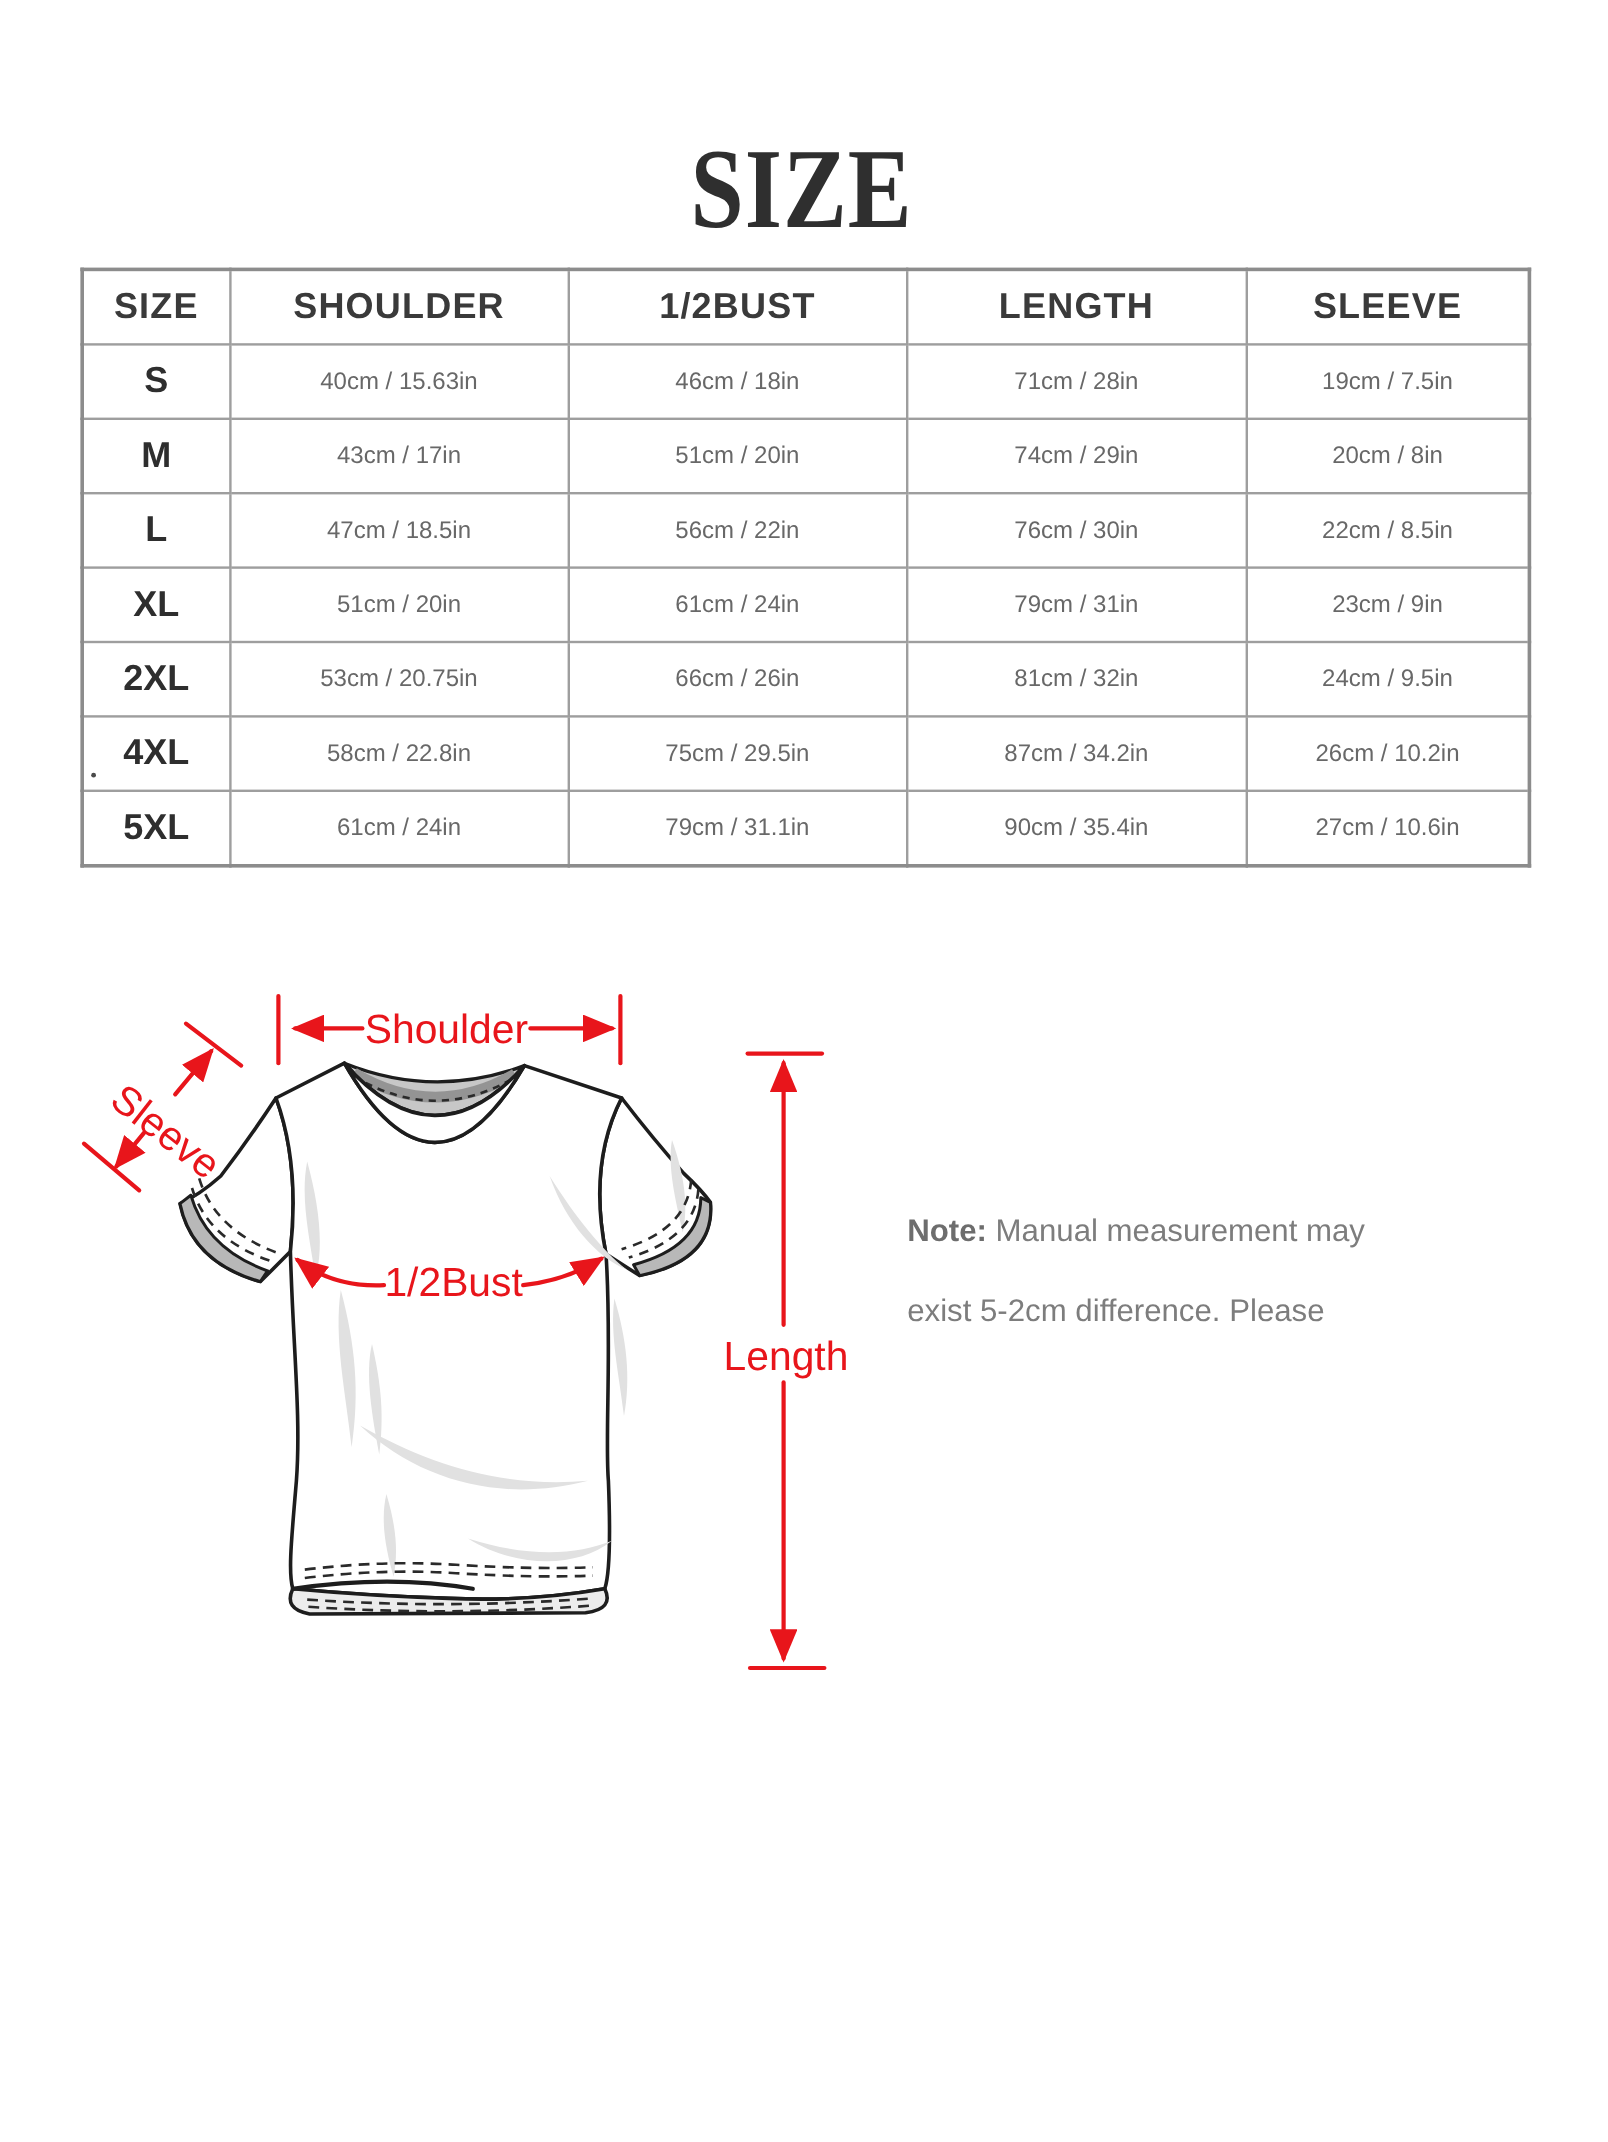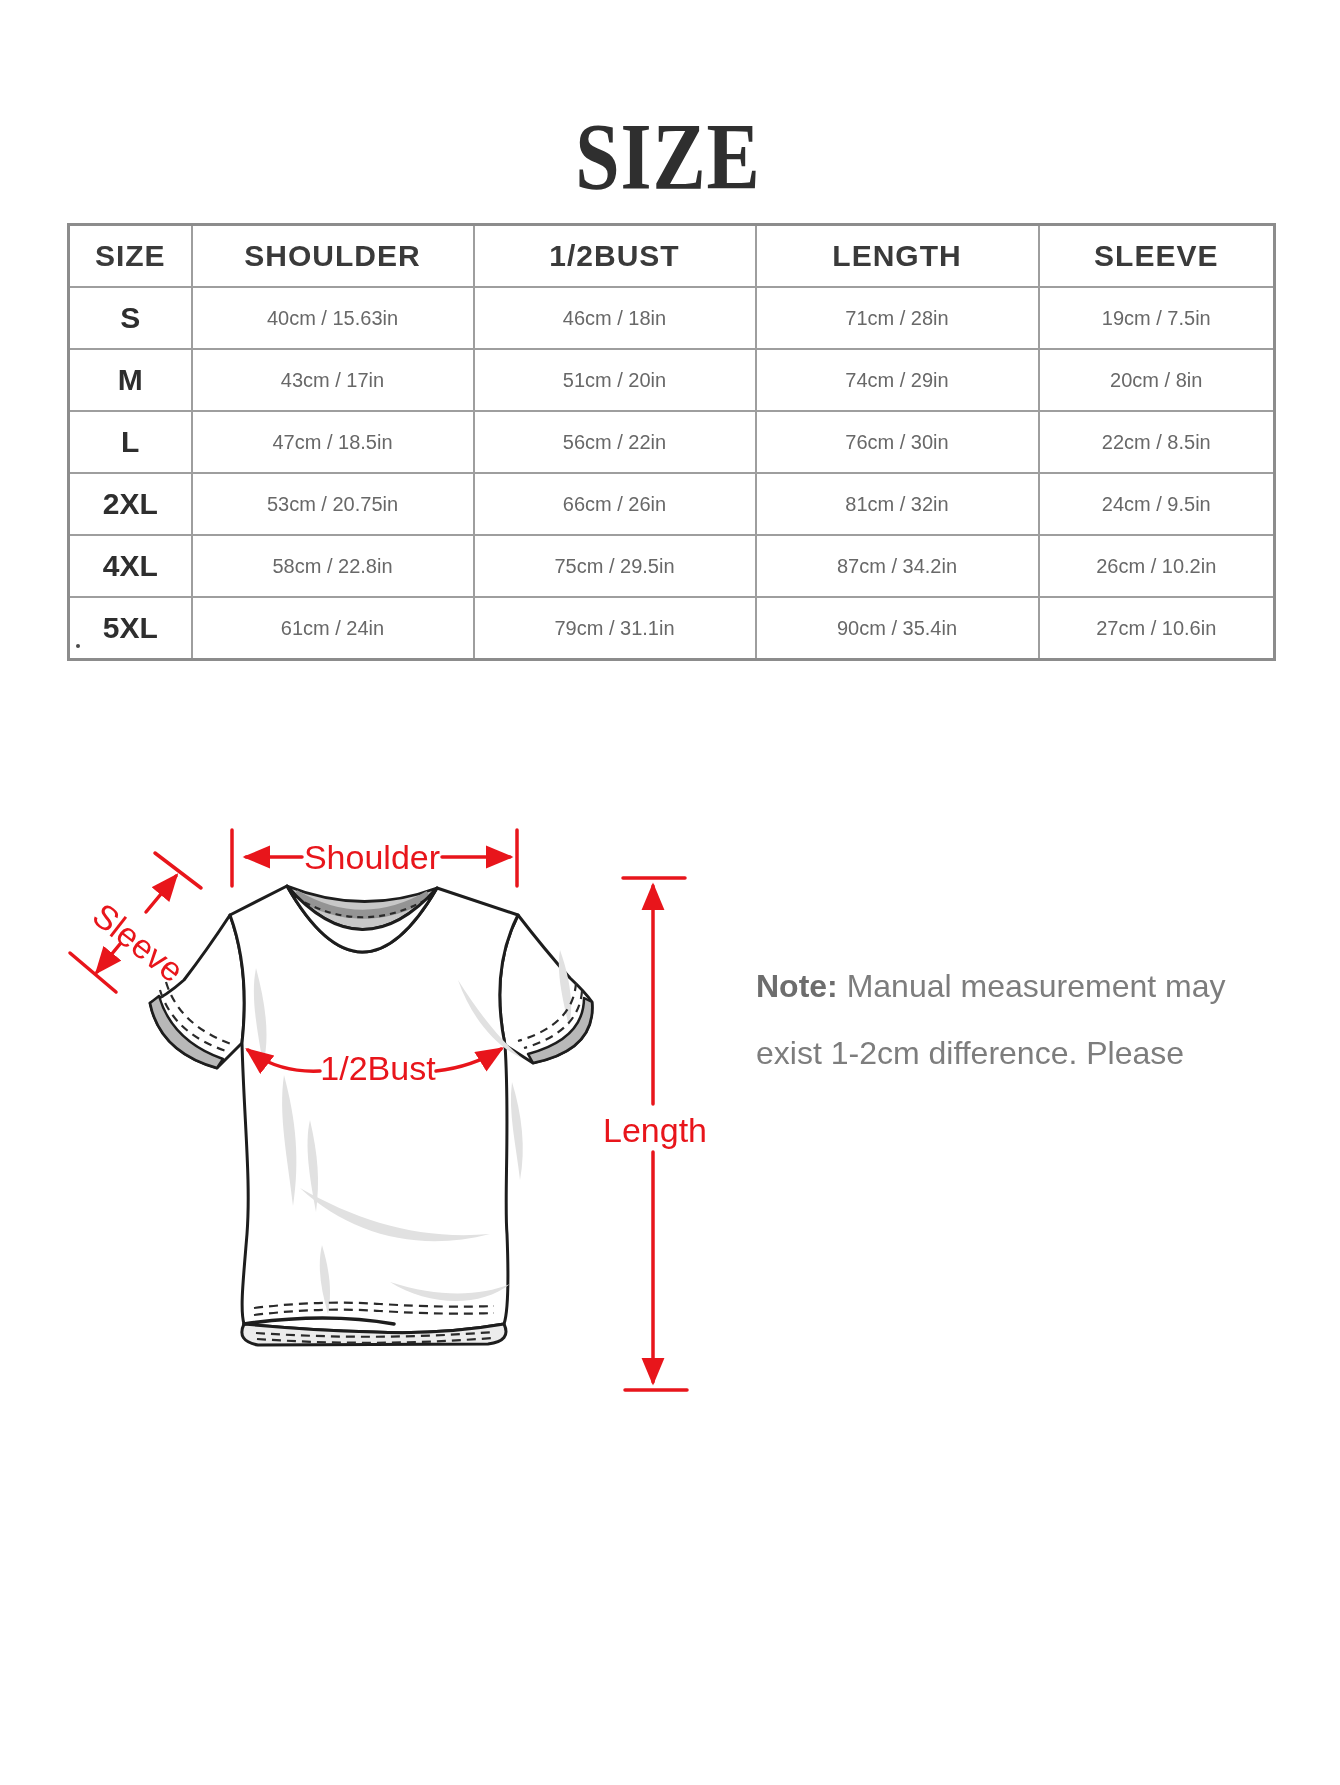--- a/index.html
+++ b/index.html
@@ -23,22 +23,22 @@
   td.val{font-size:20px;font-weight:normal;color:#686868;}
 
   .artifact-dot{position:absolute;left:76px;top:644px;width:4px;height:4px;
          border-radius:50%;background:#4a4a4a;}
 
   
   svg.diagram{position:absolute;left:60px;top:820px;width:660px;height:600px;}
   .red-label{font-family:"Liberation Sans",sans-serif;font-size:34px;fill:#e8151b;}
 
   
-  .note{position:absolute;left:756px;top:953px;width:530px;
-        font-size:32px;line-height:67px;color:#7d7d7d;}
+  .note{position:absolute;left:756px;top:992px;width:530px;
+        font-size:26px;line-height:67px;color:#7d7d7d;}
   .note-label{font-weight:bold;color:#6d6d6d;}
 </style>
 </head>
 <body>
 
 <div class="page">
 
   <h1 class="title">SIZE</h1>
 
   <table class="size-table">
@@ -72,20 +72,27 @@
         <td class="val">51cm / 20in</td>
         <td class="val">74cm / 29in</td>
         <td class="val">20cm / 8in</td>
       </tr>
       <tr>
         <td class="size-col">L</td>
         <td class="val">47cm / 18.5in</td>
         <td class="val">56cm / 22in</td>
         <td class="val">76cm / 30in</td>
         <td class="val">22cm / 8.5in</td>
+      </tr>
+      <tr>
+        <td class="size-col">XL</td>
+        <td class="val">51cm / 20in</td>
+        <td class="val">61cm / 24in</td>
+        <td class="val">79cm / 31in</td>
+        <td class="val">23cm / 9in</td>
       </tr>
       <tr>
         <td class="size-col">2XL</td>
         <td class="val">53cm / 20.75in</td>
         <td class="val">66cm / 26in</td>
         <td class="val">81cm / 32in</td>
         <td class="val">24cm / 9.5in</td>
       </tr>
       <tr>
         <td class="size-col">4XL</td>
@@ -196,16 +203,16 @@
     </g>
 
     <text class="red-label" x="312" y="49" text-anchor="middle">Shoulder</text>
     <text class="red-label" transform="translate(30,100) rotate(38)">Sleeve</text>
     <text class="red-label" x="318" y="260" text-anchor="middle">1/2Bust</text>
     <text class="red-label" x="595" y="322" text-anchor="middle">Length</text>
   </svg>
 
   <div class="note">
     <div><span class="note-label">Note:</span> <span>Manual measurement may</span></div>
-    <div>exist 1-2cm difference. Please</div>
+    <div>exist 5-2cm difference. Please</div>
   </div>
 
 </div>
 
 </body></html>

